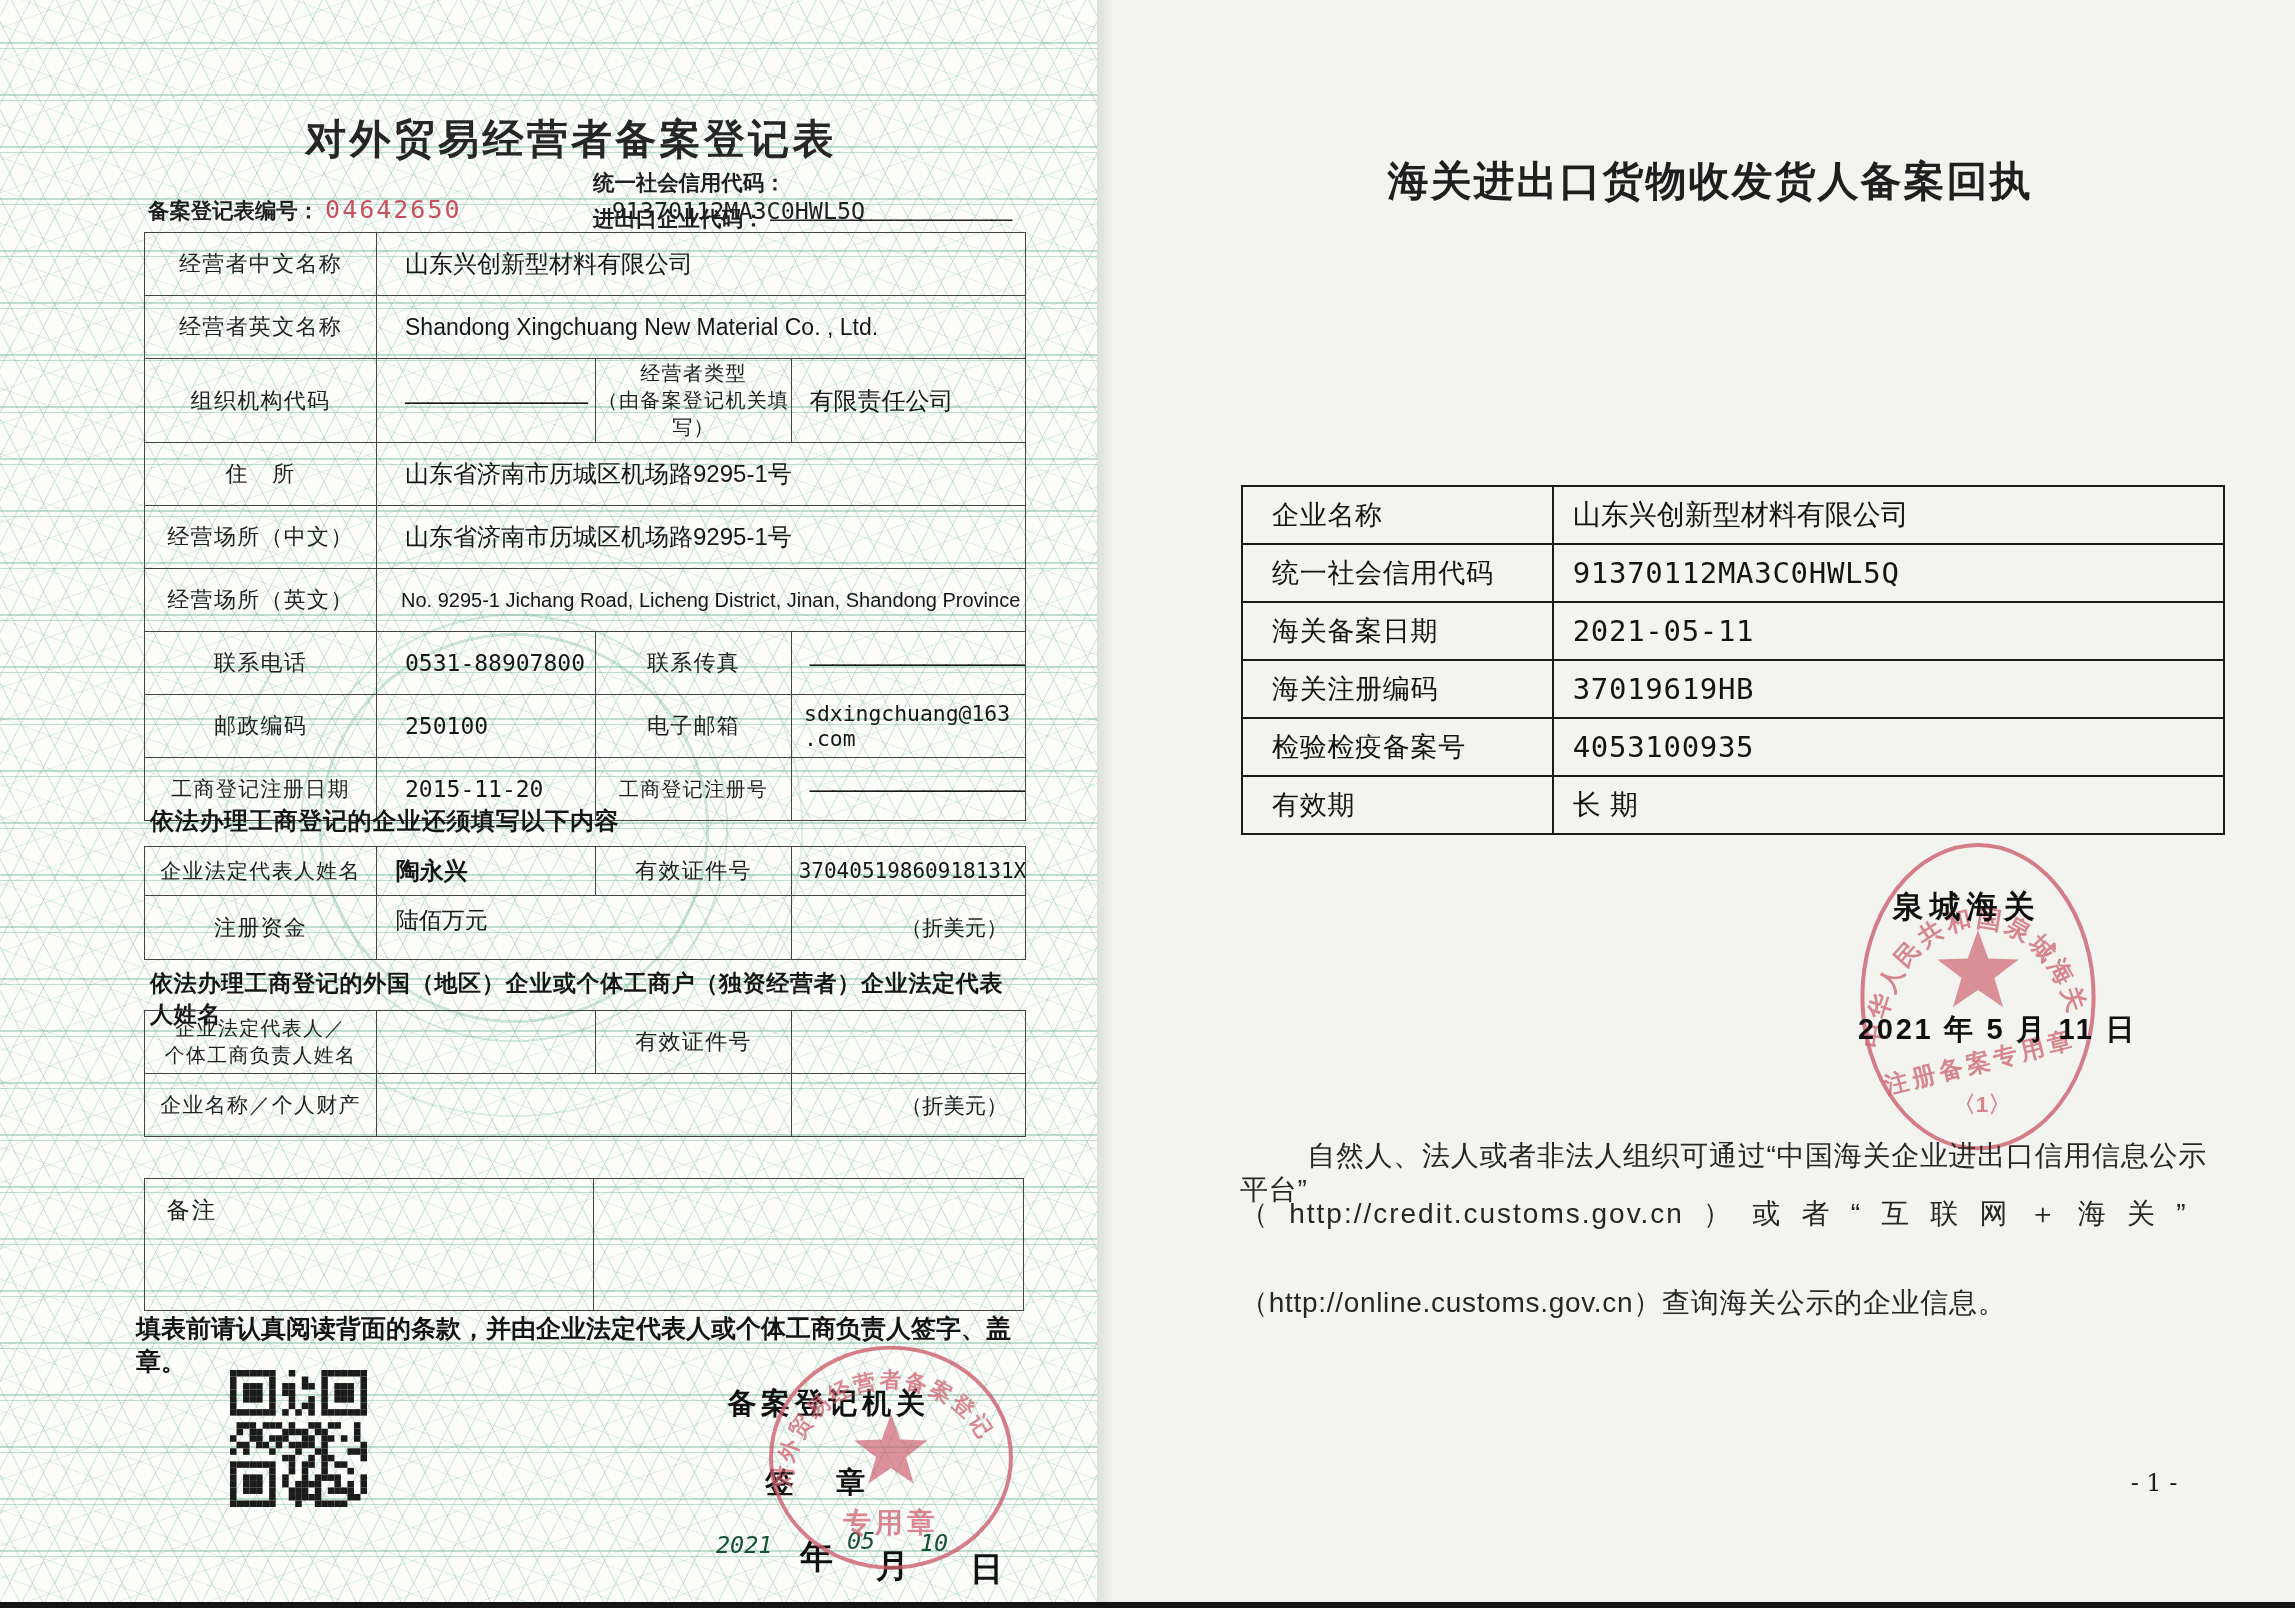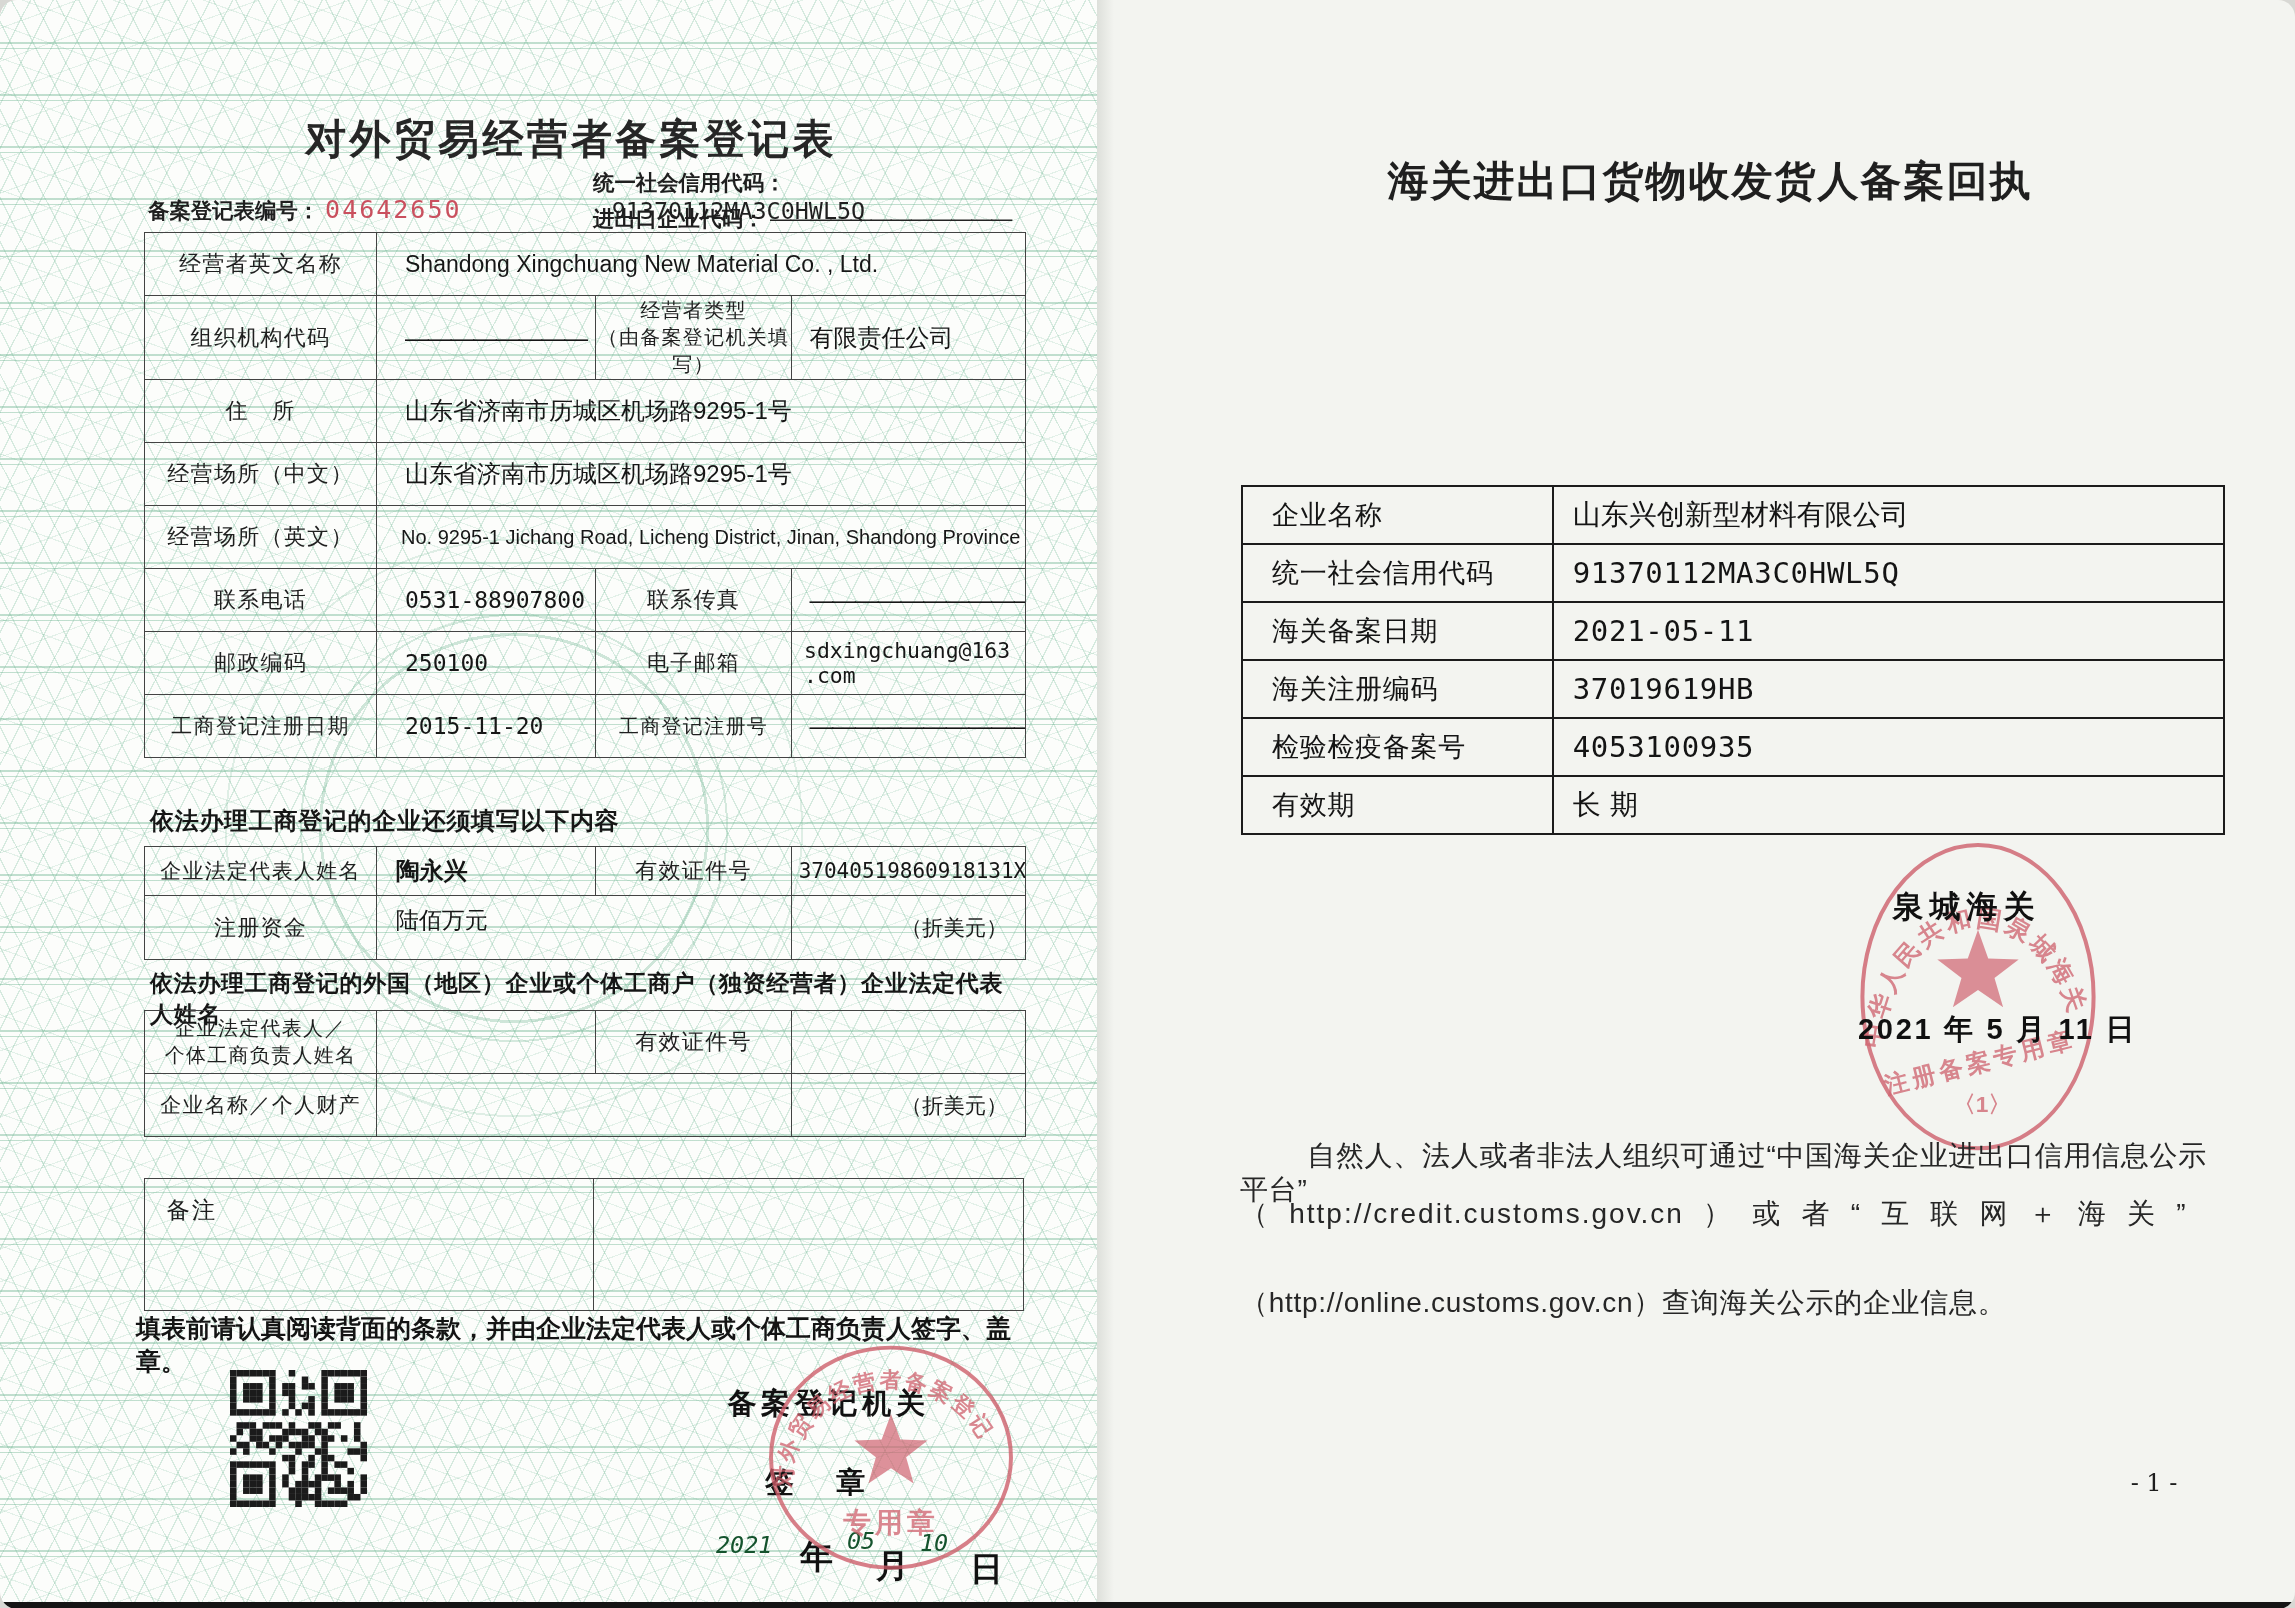--- a/index.html
+++ b/index.html
@@ -1,17 +1,17 @@
 <!DOCTYPE html>
 <html style="font-size:10.7px"><head>
 <meta charset="utf-8">
 <style>
   html,body{margin:0;padding:0;background:#d8d8d4;}
   .sheet{position:relative;width:2295px;height:1609px;overflow:hidden;
-         font-family:"Liberation Sans","DejaVu Sans",sans-serif;color:#1c1c1c;border-radius:17px;}
+         font-family:"Liberation Sans","DejaVu Sans",sans-serif;color:#1c1c1c;}
   
   .page-left{position:absolute;left:0;top:0;width:1097px;height:1609px;background-color:#fcfdfb;
     background-image:
       radial-gradient(circle at 514px 828px, rgba(120,185,152,0) 0 192px, rgba(120,185,152,.35) 192px 195px, rgba(120,185,152,0) 195px 212px, rgba(120,185,152,.3) 212px 214px, rgba(120,185,152,0) 214px 287px, rgba(120,185,152,.22) 287px 289px, rgba(120,185,152,0) 289px),
       repeating-linear-gradient(0deg, rgba(110,180,145,.42) 0 1.3px, rgba(0,0,0,0) 1.3px 5.3px, rgba(110,180,145,.42) 5.3px 6.7px, rgba(0,0,0,0) 6.7px 52px),
       repeating-linear-gradient(63deg, rgba(125,190,158,.30) 0 1.3px, rgba(0,0,0,0) 1.3px 20px),
       repeating-linear-gradient(-63deg, rgba(125,190,158,.30) 0 1.3px, rgba(0,0,0,0) 1.3px 20px),
       repeating-linear-gradient(20deg, rgba(125,190,158,.20) 0 1.1px, rgba(0,0,0,0) 1.1px 31px),
       repeating-linear-gradient(-20deg, rgba(125,190,158,.20) 0 1.1px, rgba(0,0,0,0) 1.1px 31px);}
   
@@ -112,20 +112,24 @@
   </div>
 
   <table id="table1" class="ltab">
     <colgroup>
         <col style="width:232px">
         <col style="width:219px">
         <col style="width:196px">
         <col style="width:234px">
       </colgroup>
     <tbody>
+        <tr>
+      <td class="lbl">经营者中文名称</td>
+      <td class="val" colspan="3">山东兴创新型材料有限公司</td>
+    </tr>
     <tr>
       <td class="lbl">经营者英文名称</td>
       <td class="val val-eng" colspan="3">Shandong Xingchuang New Material Co. , Ltd.</td>
     </tr>
     <tr>
       <td class="lbl">组织机构代码</td>
       <td class="val dash-val">————————</td>
       <td class="lbl pre" style="font-size:20px;">经营者类型
 （由备案登记机关填写）</td>
       <td class="val" style="padding-left:17.4px;">有限责任公司</td>

